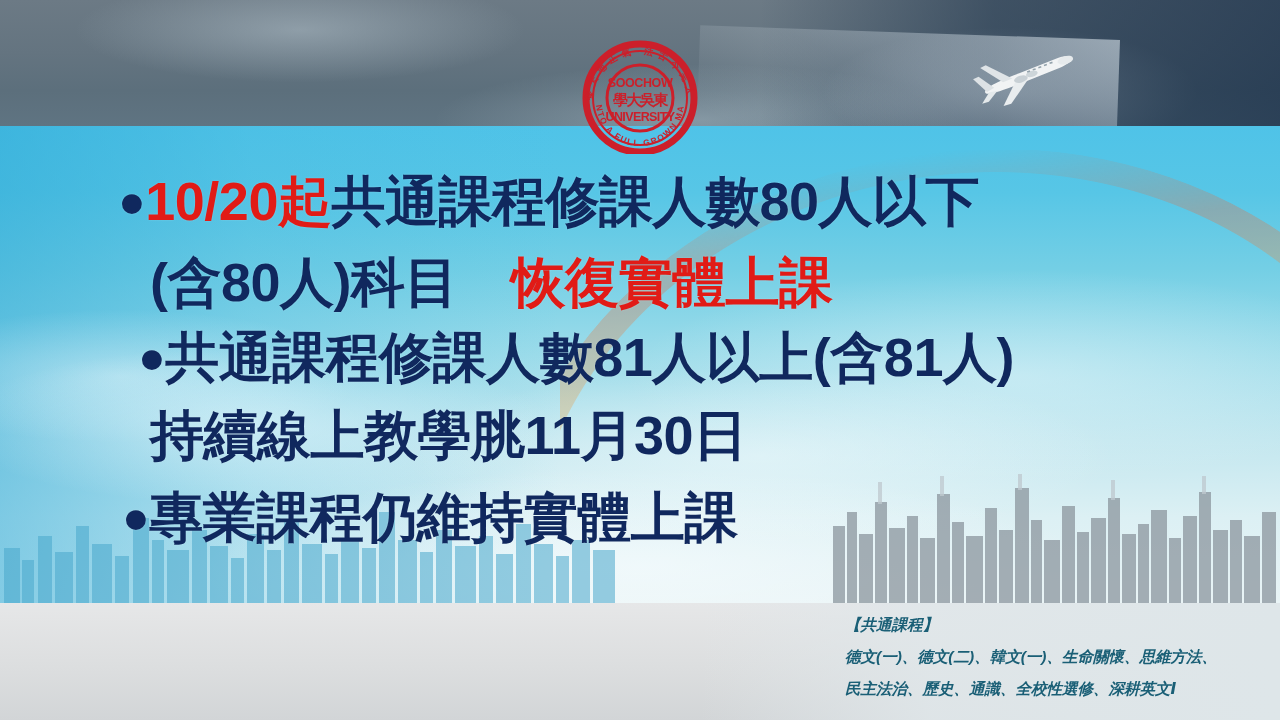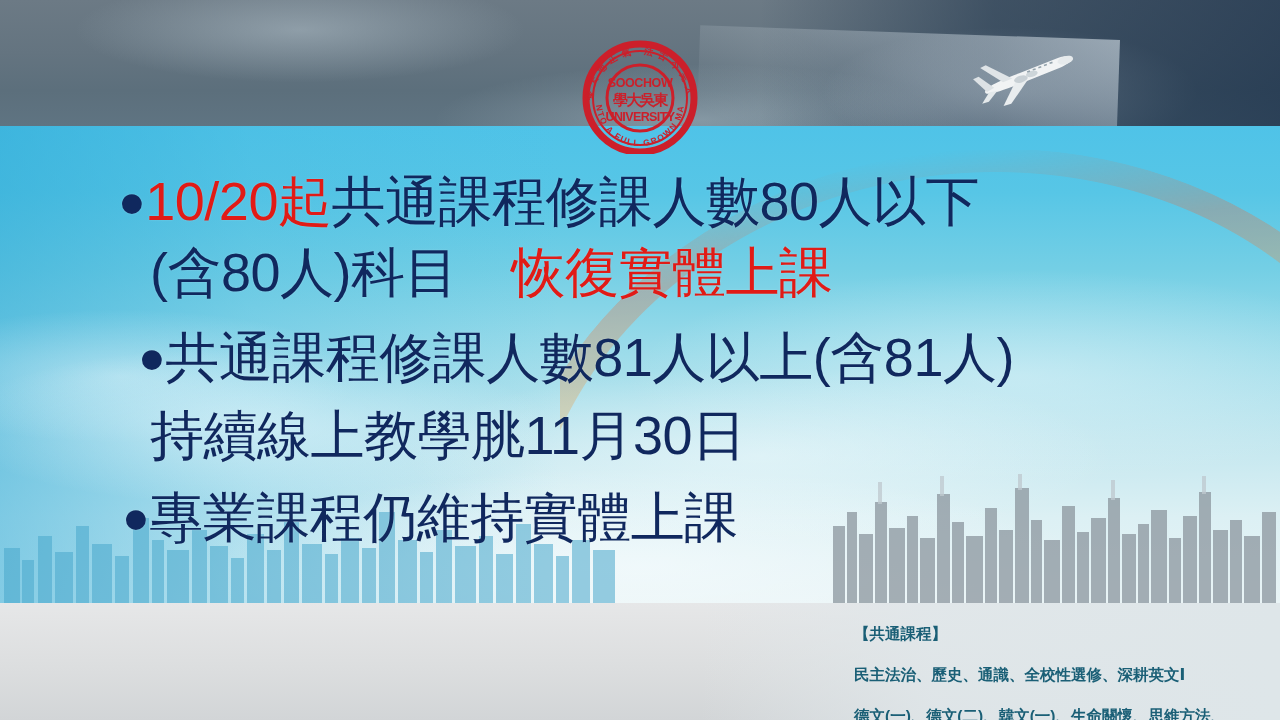--- a/index.html
+++ b/index.html
@@ -156,29 +156,29 @@
   
   .content {
     position: absolute;
     left: 0; top: 150px;
     width: 1280px;
     padding: 0;
   }
   .bullet-line {
     position: relative;
     color: #10285e;
-    font-weight: normal;
+    font-weight: bold;
     font-size: 54px;
     line-height: 1.0;
     letter-spacing: -0.5px;
     white-space: nowrap;
     text-shadow: 0 0 2px rgba(255,255,255,.25);
   }
   .l1 { position: absolute; left: 118px; top: 24px; }
-  .l2 { position: absolute; left: 150px; top: 95px; }
+  .l2 { position: absolute; left: 150px; top: 105px; }
   .l3 { position: absolute; left: 138px; top: 180px; }
   .l4 { position: absolute; left: 150px; top: 258px; }
   .l5 { position: absolute; left: 122px; top: 340px; }
 
   .dot {
     font-size: 46px;
     vertical-align: 3px;
   }
   .red {
     color: #e11b16;
@@ -192,21 +192,21 @@
     position: absolute;
     left: 838px; top: 605px;
     width: 436px;
     color: #1a5f76;
     font-weight: bold;
     font-size: 15.5px;
     line-height: 1.62;
     letter-spacing: 0px;
     white-space: nowrap;
   }
-  .footnote div { margin: 16px; }
+  .footnote div { margin: 7px; font-style: italic; }
 </style>
 </head>
 <body>
 
 <div id="slide">
 
   <div class="sky-top"></div>
   <div class="sky-top-right"></div>
   <div class="light-beam"></div>
 
@@ -369,17 +369,17 @@
       <span class="navy">持續線上教學脁11月30日</span>
     </div>
 
     <div class="bullet-line l5">
       <span class="dot navy">●</span><span class="navy">專業課程仍維持實體上課</span>
     </div>
   </div>
 
   <div class="footnote">
     <div>【共通課程】</div>
+    <div>德文(一)、德文(二)、韓文(一)、生命關懷、思維方法、</div>
     <div>民主法治、歷史、通識、全校性選修、深耕英文Ⅰ</div>
-    <div>德文(一)、德文(二)、韓文(一)、生命關懷、思維方法、</div>
   </div>
 
 </div>
 
 </body></html>

